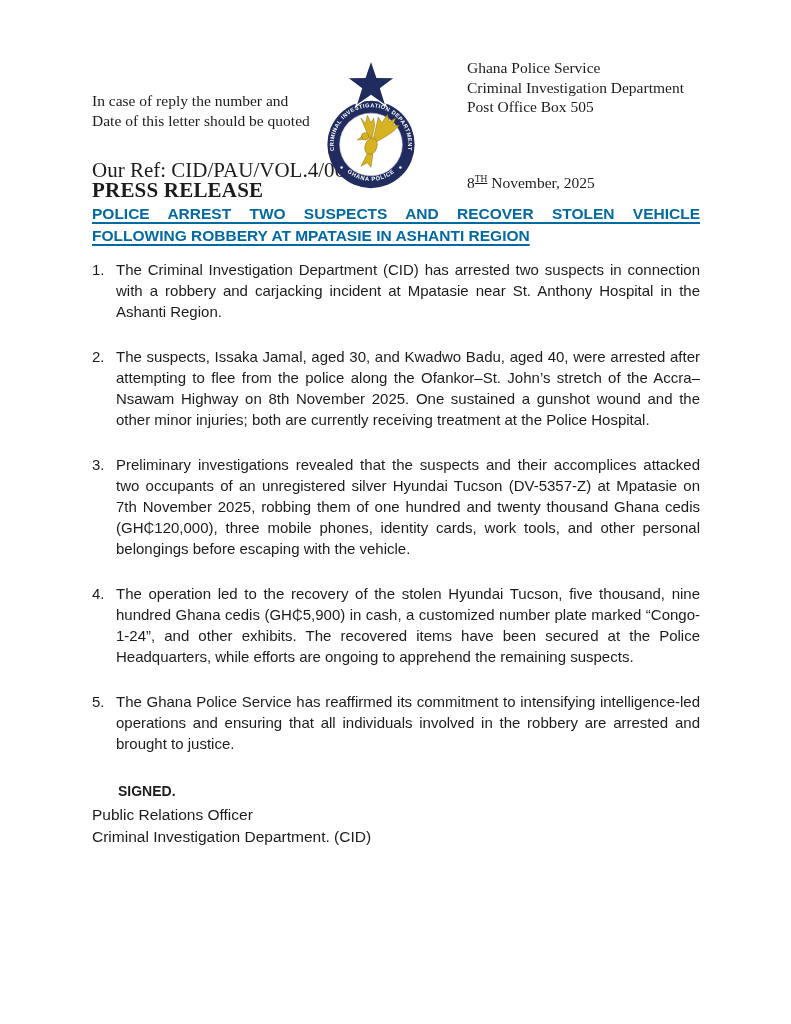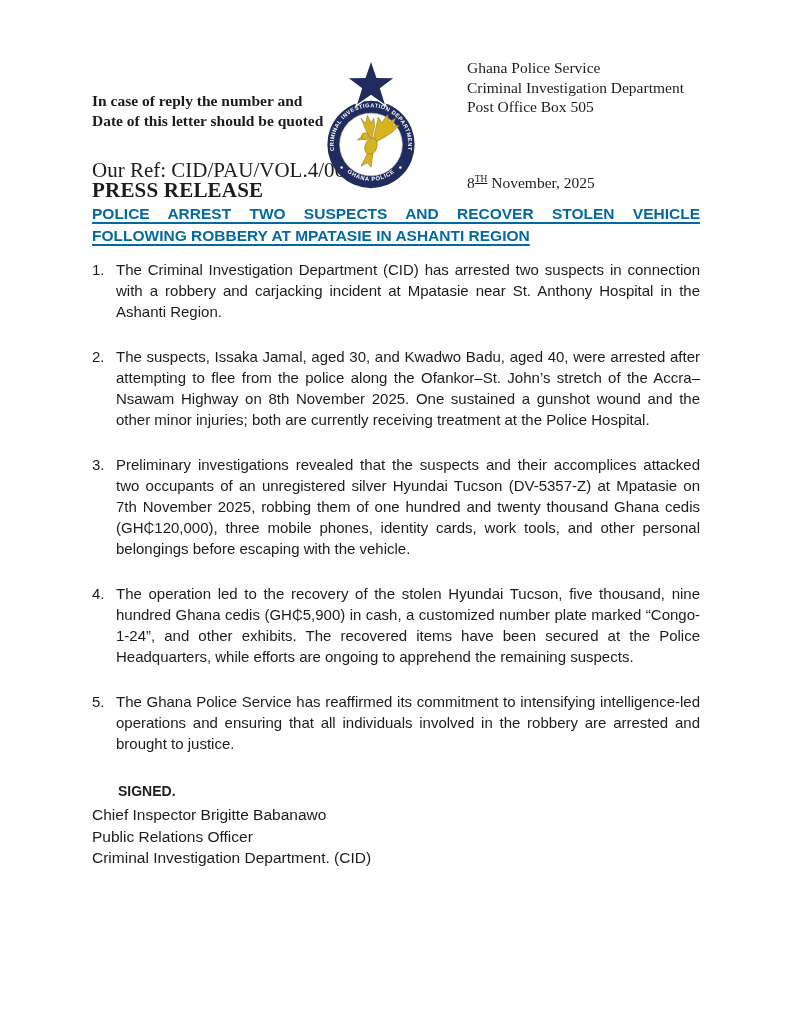--- a/index.html
+++ b/index.html
@@ -16,21 +16,21 @@
     padding: 58px 91px 0 92px;
     background: #ffffff;
   }
 
   
   .letterhead { position: relative; height: 145px; }
   .serif { font-family: "Liberation Serif", serif; }
 
   .reply-note {
     position: absolute; left: 0; top: 33px;
-    font-size: 15.5px; line-height: 20px; width: 280px; font-weight: bold;
+    font-size: 15.5px; line-height: 20px; width: 280px;
   }
   .ref-block { position: absolute; left: 0; top: 102px; font-size: 21px; line-height: 20px; }
   .press-release { font-weight: bold; letter-spacing: 0.2px; }
 
   .crest { position: absolute; left: 229px; top: 0; width: 100px; height: 133px; }
 
   .address-block {
     position: absolute; left: 375px; top: 0;
     font-size: 15.5px; line-height: 19.5px;
   }
@@ -146,18 +146,17 @@
       <span class="txt">The operation led to the recovery of the stolen Hyundai Tucson, five thousand, nine hundred Ghana cedis (GH₵5,900) in cash, a customized number plate marked “Congo-1-24”, and other exhibits. The recovered items have been secured at the Police Headquarters, while efforts are ongoing to apprehend the remaining suspects.</span>
     </div>
     <div class="item">
       <span class="num">5.</span>
       <span class="txt">The Ghana Police Service has reaffirmed its commitment to intensifying intelligence-led operations and ensuring that all individuals involved in the robbery are arrested and brought to justice.</span>
     </div>
   </div>
 
   <div class="signed-label">SIGNED.</div>
   <div class="sig-block">
-    <div>Chief Inspector Brigitte Babanawo</div>
     <div>Public Relations Officer</div>
     <div>Criminal Investigation Department. (CID)</div>
   </div>
 
 </div>
 
 </body></html>

